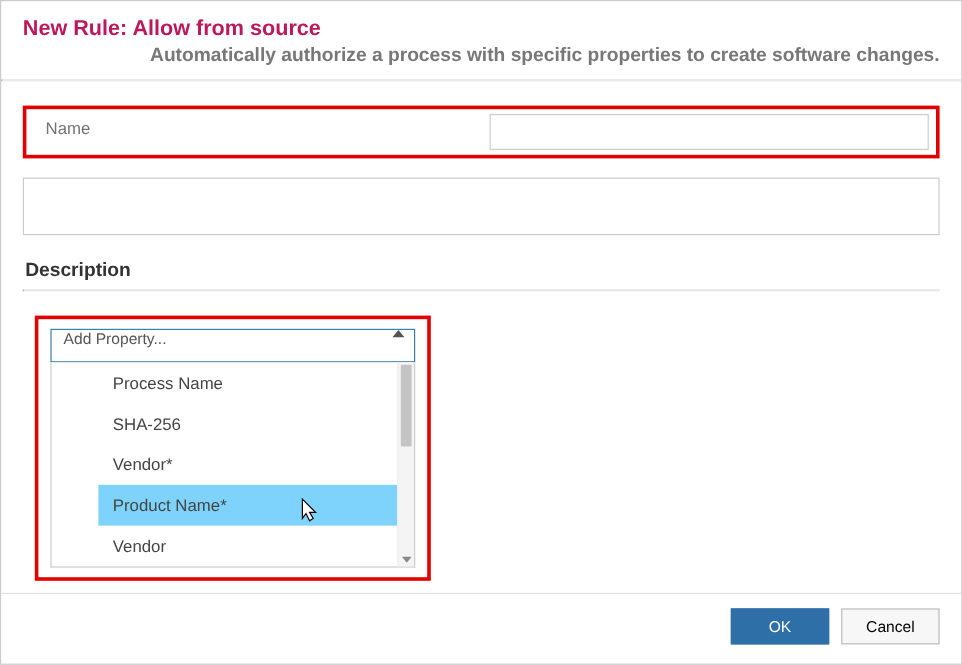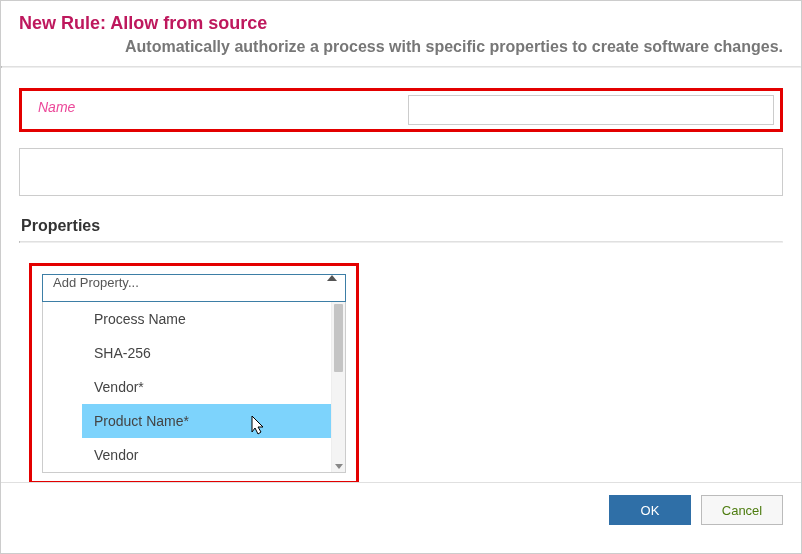--- a/index.html
+++ b/index.html
@@ -38,22 +38,21 @@
   }
   .row {
     display: flex;
     align-items: flex-start;
     margin-bottom: 18px;
   }
   .row .lbl {
     width: 380px;
     padding: 6px 0 0 10px;
     font-size: 14px;
-    color: #ec4899;
-    font-style: italic;
+    color: #737373;
   }
   .row .ctrl {
     flex: 1;
   }
   .txt-input {
     width: 100%;
     height: 30px;
     border: 1px solid #ccc;
     padding: 4px 6px;
     font-size: 13px;
@@ -148,36 +147,36 @@
     border-top: 5px solid #888;
   }
   .cursor {
     position: absolute;
     left: 164px; top: 10px;
     width: 20px; height: 24px;
     pointer-events: none;
   }
   .footer {
     position: absolute;
-    bottom: 16px; left: 0; right: 0;
+    bottom: 4px; left: 0; right: 0;
     border-top: 1px solid #e0e0e0;
     padding: 12px 18px;
     display: flex;
     justify-content: flex-end;
     gap: 10px;
     background: #fff;
   }
   .btn {
     min-width: 82px;
     height: 30px;
     border: 1px solid #bbb;
     background: #f7f7f7;
     font-size: 13px;
     cursor: pointer;
-    color: #4d7c0f;
+    color: #000000;
   }
   .btn.primary {
     background: #2f6fa7;
     border-color: #2f6fa7;
     color: #fff;
   }
 </style>
 </head>
 <body>
 
@@ -195,21 +194,21 @@
       <input type="text" class="txt-input" value="" style="">
     </div>
   </div>
 
   <div class="row">
     <div class="ctrl">
       <textarea class="txt-area" value="" style=""></textarea>
     </div>
   </div>
 
-  <div class="section-h">Properties</div>
+  <div class="section-h">Description</div>
   <hr class="sec-div">
 
   <div class="prop-wrap">
     <div class="dd-header">
       <span>Add Property...</span>
       <span class="dd-tri"></span>
     </div>
     <div class="dd-list">
       <div id="opts">
           <div class="dd-item">Process Name</div>

